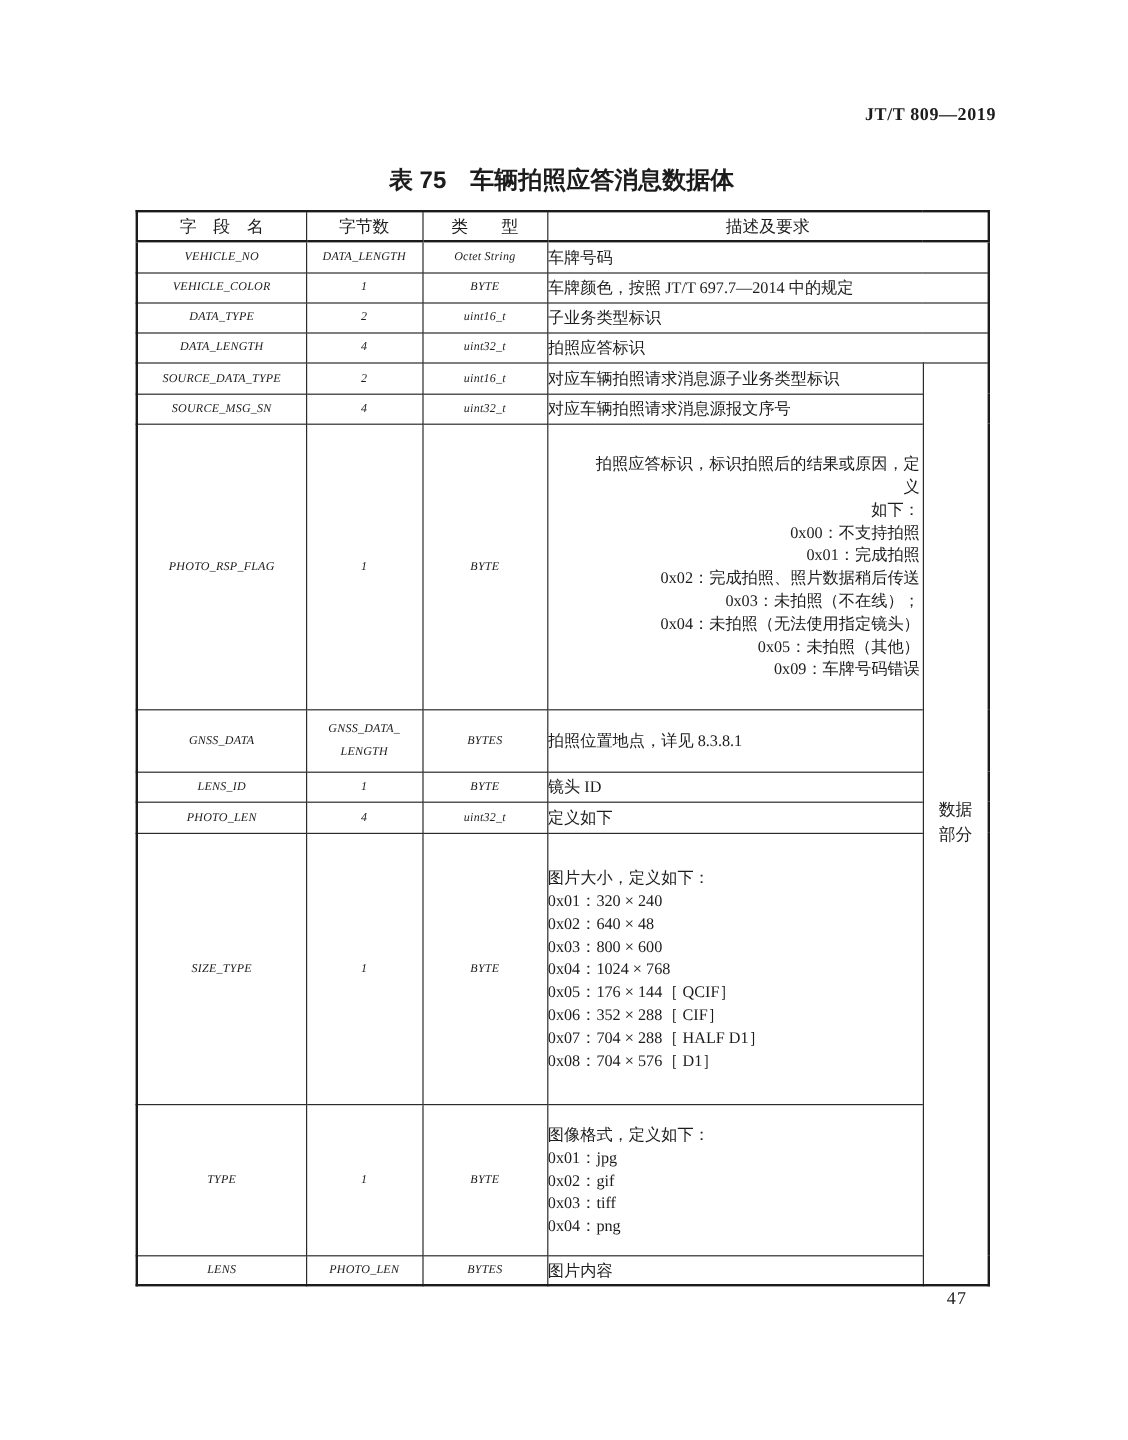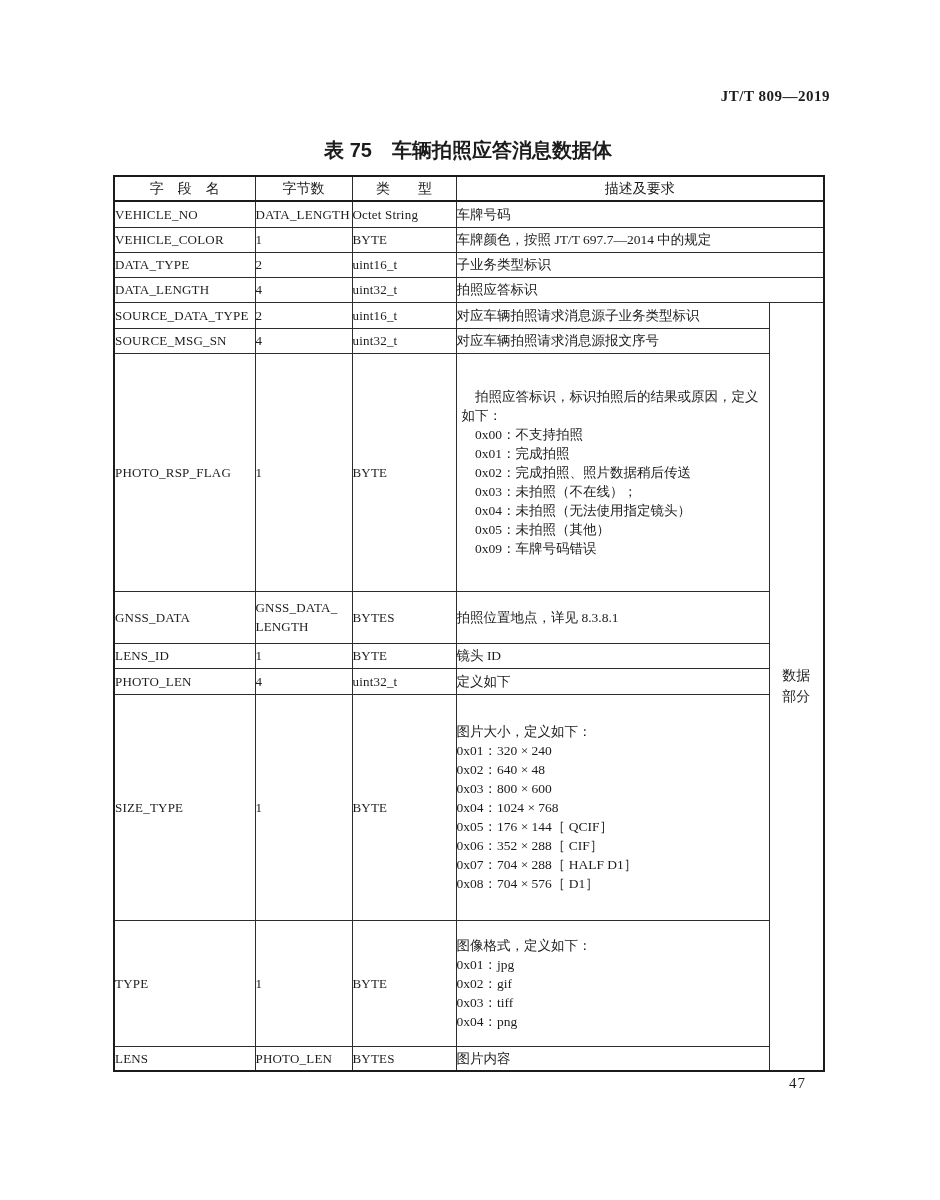--- a/index.html
+++ b/index.html
@@ -42,33 +42,35 @@
     overflow: hidden;
     margin-top: 12px;
   }
   table.spec thead th {
     border-bottom: 2px solid #1b1b1b;
     font-weight: normal;
     font-size: 14px;
     text-align: center;
   }
   td.cell-c {
-    font-size: 13px;
+    text-align: center;
+    font-size: 10px;
     letter-spacing: 0.2px;
     white-space: pre-wrap;
     line-height: 19px;
+    font-style: italic;
   }
   td.cell-desc {
     text-align: left;
     font-size: 13.5px;
     line-height: 19px;
     padding: 4px 6px 4px 13px;
     white-space: pre-wrap;
   }
-  td.cell-desc.hang { padding-left: 5px; padding-right: 2px; }
+  td.cell-desc.hang { padding-left: 14px; padding-right: 2px; text-align: right; }
   td.cell-bracket {
     text-align: center;
     font-size: 14px;
     line-height: 21px;
     white-space: pre-wrap;
   }
   .page-number {
     position: absolute;
     top: 1075px; right: 134px;
     font-size: 15px;

